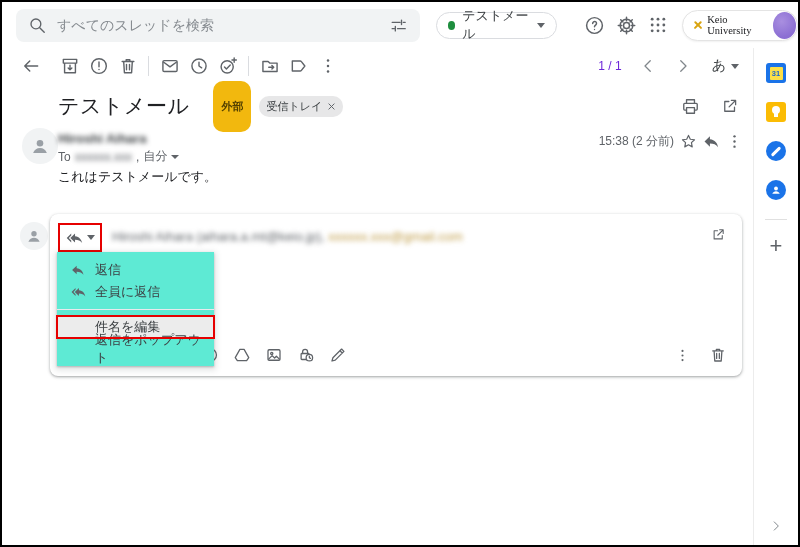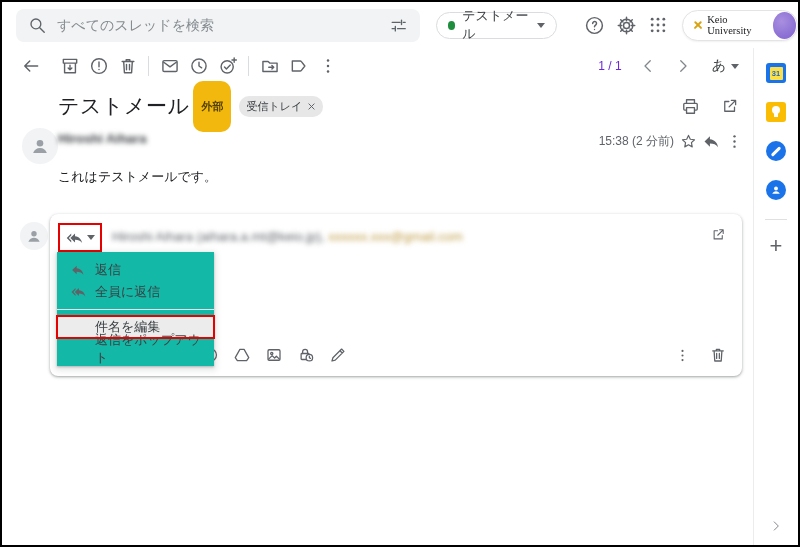--- a/index.html
+++ b/index.html
@@ -36,21 +36,21 @@
   .ab-left { display:flex; align-items:center; padding-left:14px; }
   .ab-btn { width:29px; height:28px; display:flex; align-items:center; justify-content:center; cursor:pointer; }
   .ab-div { width:1px; height:20px; background:#dadce0; margin:0 6px; }
   .ab-right { position:absolute; right:16px; top:0; height:32px; display:flex; align-items:center; gap:6px; }
   .pg { font-size:12px; color:#6d28d9; margin-right:6px; }
   .ime { display:flex; align-items:center; gap:5px; margin-left:8px; cursor:pointer; }
   .ime .t { font-size:14px; color:#3c4043; }
 
   .subject-row { position:absolute; top:42px; left:0; right:0; height:32px; display:flex; align-items:center; padding-left:56px; }
   .subject { font-size:21px; color:#202124; letter-spacing:.5px; }
-  .badge-ext { margin-left:4px; background:#f2b80e; color:#513f00; font-size:11px; border-radius:10px; padding:18px 8px; font-weight:bold; }
+  .badge-ext { margin-left:24px; background:#f2b80e; color:#513f00; font-size:11px; border-radius:10px; padding:18px 8px; font-weight:bold; }
   .chip-inbox { margin-left:8px; background:#e7e7e8; color:#3c4043; font-size:11px; border-radius:10px; padding:3px 7px; display:flex; align-items:center; gap:5px; }
   .subj-actions { position:absolute; right:14px; top:0; height:32px; display:flex; align-items:center; gap:18px; }
 
   .msg-avatar { position:absolute; left:20px; top:80px; width:36px; height:36px; border-radius:50%; background:#f1f3f4; display:flex; align-items:center; justify-content:center; }
   .sender { position:absolute; left:56px; top:83px; font-size:13px; font-weight:bold; color:#3c4043; filter:blur(2.6px); }
   .to-line { position:absolute; left:56px; top:100px; font-size:12px; color:#5f6368; display:flex; align-items:center; gap:4px; }
   .to-line .blur { filter:blur(2.4px); }
   .msg-body { position:absolute; left:56px; top:120px; font-size:13px; color:#202124; }
   .msg-meta { position:absolute; right:10px; top:82px; display:flex; align-items:center; gap:1px; }
   .msg-meta .ts { font-size:12px; color:#5f6368; margin-right:2px; }
@@ -63,21 +63,21 @@
   .reply-dd { position:absolute; left:8px; top:9px; width:44px; height:29px; border:2px solid #e60000; display:flex; align-items:center; justify-content:center; gap:4px; cursor:pointer; background:#fff; }
   .cmp-recipients { position:absolute; left:62px; top:15px; font-size:13px; white-space:nowrap; }
   .cmp-recipients .p1 { color:#5f6368; filter:blur(2.6px); }
   .cmp-recipients .p2 { color:#bf9b45; filter:blur(2.6px); }
   .cmp-popout { position:absolute; right:16px; top:13px; cursor:pointer; }
   .cmp-tools { position:absolute; left:150px; bottom:11px; display:flex; align-items:center; gap:12px; }
   .cmp-tools-right { position:absolute; right:14px; bottom:11px; display:flex; align-items:center; gap:16px; }
   .tool-btn { width:20px; height:20px; display:flex; align-items:center; justify-content:center; cursor:pointer; }
 
   
-  .dd-menu { position:absolute; left:55px; top:204px; width:157px; background:#14b8a6; padding:7px 0 6px 0; z-index:30;
+  .dd-menu { position:absolute; left:55px; top:204px; width:157px; background:#5eead4; padding:7px 0 6px 0; z-index:30;
              box-shadow:0 1px 2px rgba(60,64,67,.3), 0 2px 6px 2px rgba(60,64,67,.15); }
   .dd-item { height:22px; display:flex; align-items:center; padding-left:13px; gap:9px; font-size:13px; color:#3c4043; cursor:pointer; }
   .dd-item.noicon { padding-left:38px; }
   .dd-sep { height:1px; background:#e8eaed; margin:6px 0; }
   .dd-item.hl { background:#ececec; outline:2px solid #e60000; outline-offset:-1px; }
 
   
   .rail { position:absolute; right:0; top:46px; width:45px; bottom:0; background:#fff; border-left:1px solid #ececec;
           display:flex; flex-direction:column; align-items:center; }
   .rail-btn { width:20px; height:20px; margin-top:19px; cursor:pointer; position:relative; }
@@ -267,20 +267,27 @@
     </div>
   </div>
 
   <div class="msg-avatar">
     <svg width="22" height="22" viewBox="0 0 24 24" class="ic-fill" style="fill:#9aa0a6;">
         <circle cx="12" cy="9" r="3.6"></circle>
         <path d="M4.5 19.5c1.4-3.6 4.2-5.2 7.5-5.2s6.1 1.6 7.5 5.2z"></path>
       </svg>
   </div>
   <div class="sender">Hiroshi Aihara</div>
+  <div class="to-line">
+    <span>To</span>
+    <span class="blur">xxxxxx.xxx</span>
+    <span>,</span>
+    <span>自分</span>
+    <span class="caret" style="border-top-width:4px;"></span>
+  </div>
   <div class="msg-body">これはテストメールです。</div>
 
   <div class="msg-meta">
     <span class="ts">15:38 (2 分前)</span>
     <div class="meta-btn">
       <svg class="ic" width="19" height="19" viewBox="0 0 24 24" style="stroke-width:1.5;">
           <path d="M12 4.3l2.3 4.9 5.3.6-3.9 3.7 1 5.3L12 16.2 7.3 18.8l1-5.3-3.9-3.7 5.3-.6z"></path>
         </svg>
     </div>
     <div class="meta-btn">

